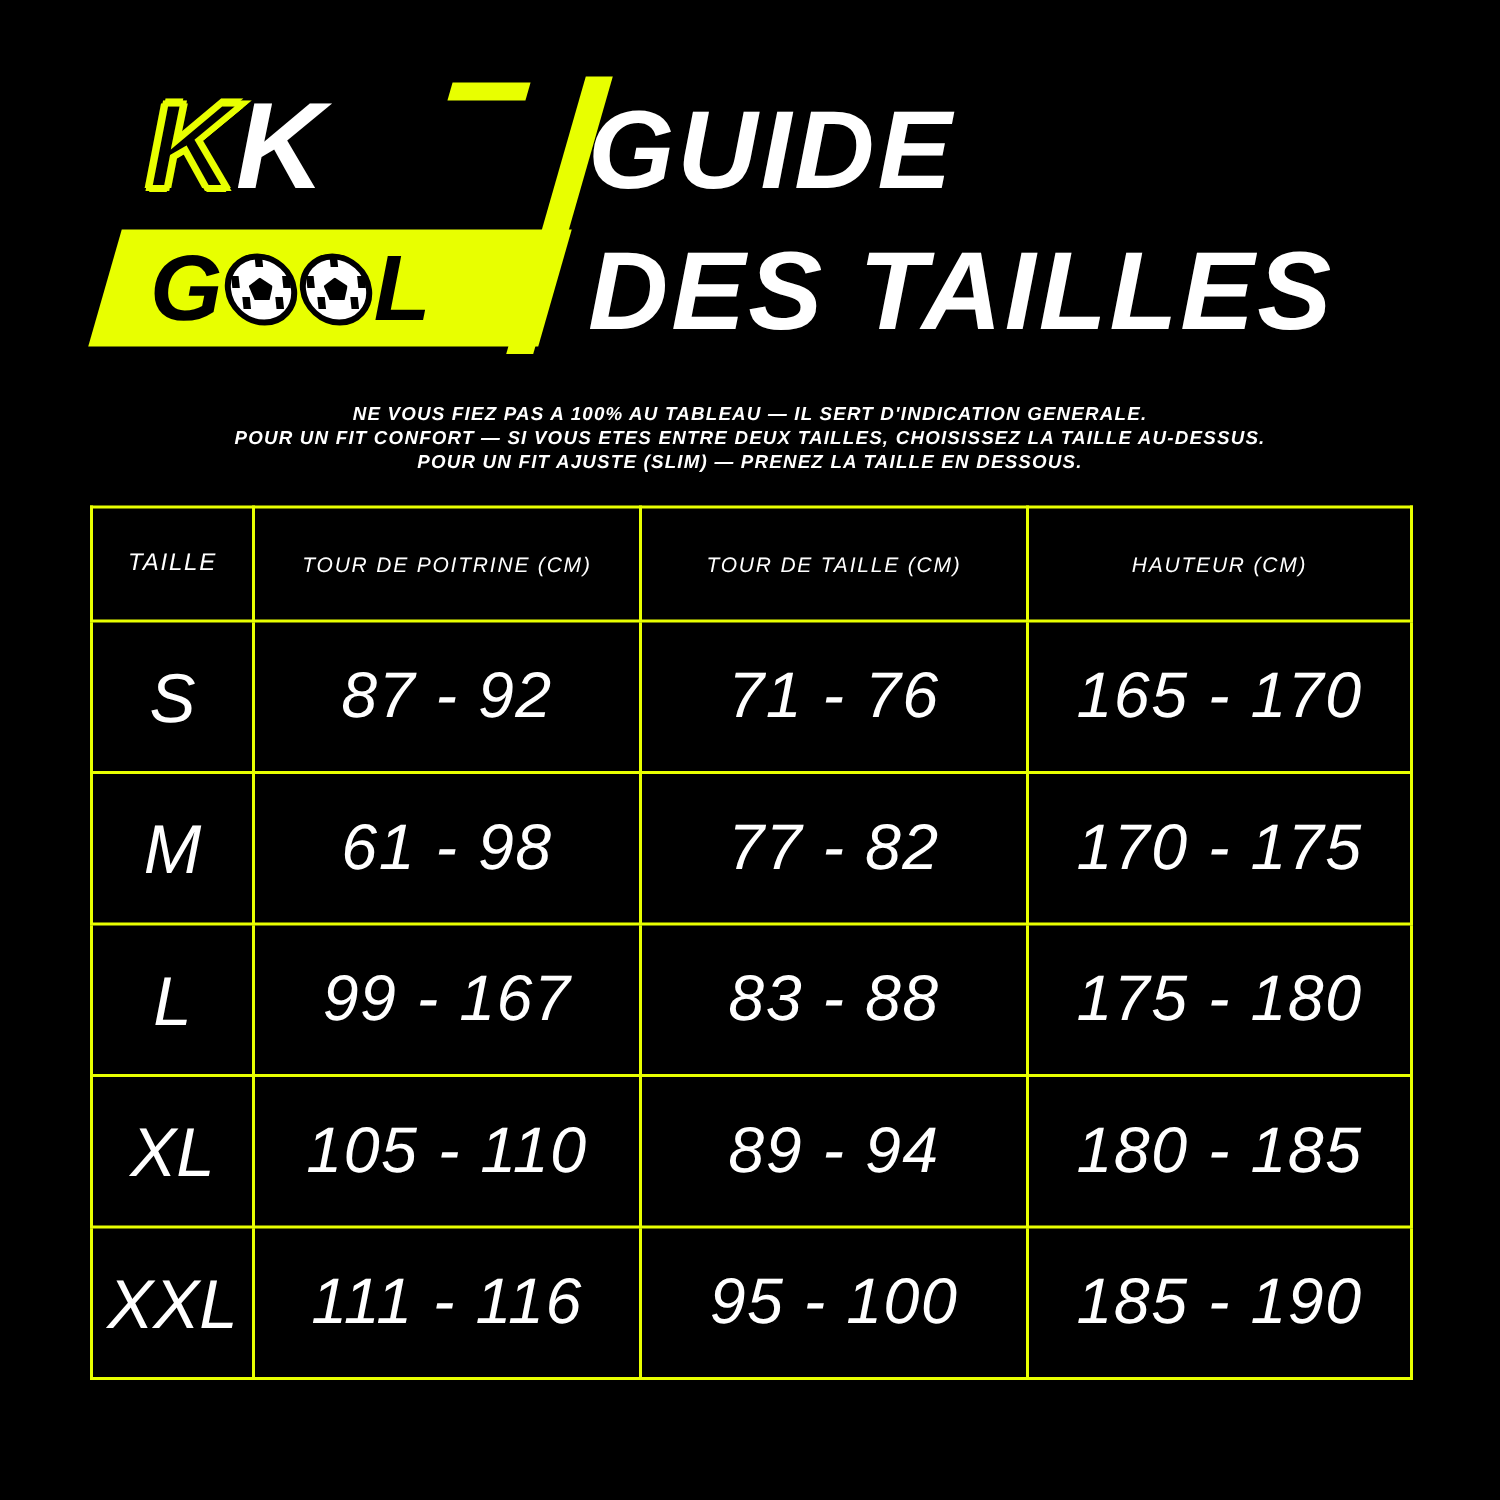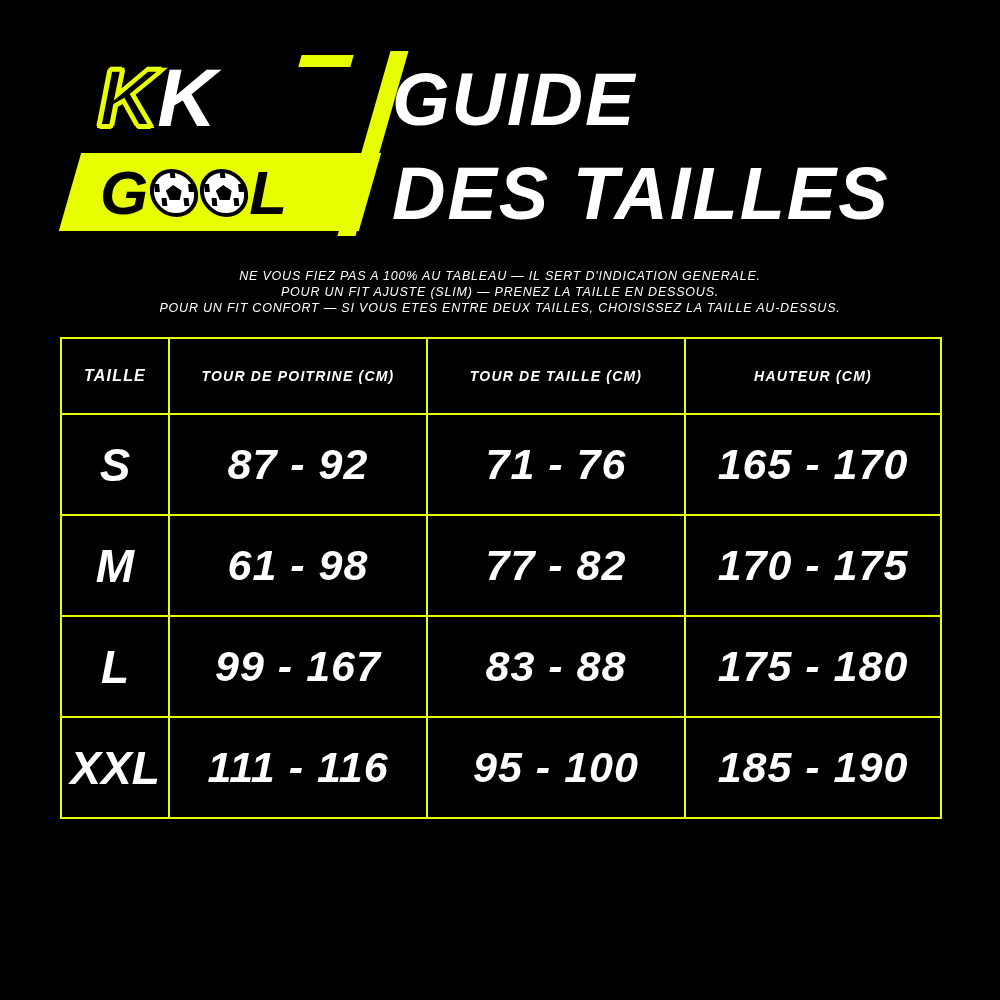--- a/index.html
+++ b/index.html
@@ -159,21 +159,21 @@
   .notes {
     position: absolute;
     top: 268px;
     left: 0;
     width: 1000px;
     text-align: center;
   }
   .note-line {
     font-family: "Liberation Sans", sans-serif;
     font-style: italic;
-    font-weight: normal;
+    font-weight: bold;
     font-size: 12.5px;
     line-height: 16px;
     letter-spacing: 0.8px;
     color: #FFFFFF;
     text-transform: uppercase;
   }
 
   
   .table-wrap {
     position: absolute;
@@ -187,21 +187,21 @@
     table-layout: fixed;
   }
   table.size-table th,
   table.size-table td {
     border: 2px solid #E8FF00;
     text-align: center;
     vertical-align: middle;
     color: #FFFFFF;
     font-family: "Liberation Sans", sans-serif;
     font-style: italic;
-    font-weight: bold;
+    font-weight: normal;
   }
   table.size-table thead th {
     height: 76px;
     font-size: 14px;
     letter-spacing: 1.2px;
     text-transform: uppercase;
   }
   table.size-table thead th.col-taille { font-size: 16px; }
   table.size-table tbody td {
     height: 101px;
@@ -243,22 +243,22 @@
     </div>
 
     <div class="title-block">
       <div class="title-line title-1">GUIDE</div>
       <div class="title-line title-2">DES TAILLES</div>
     </div>
   </div>
 
   <div class="notes">
     <div class="note-line">NE VOUS FIEZ PAS A 100% AU TABLEAU — IL SERT D'INDICATION GENERALE.</div>
+    <div class="note-line">POUR UN FIT CONFORT — SI VOUS ETES ENTRE DEUX TAILLES, CHOISISSEZ LA TAILLE AU-DESSUS.</div>
     <div class="note-line">POUR UN FIT AJUSTE (SLIM) — PRENEZ LA TAILLE EN DESSOUS.</div>
-    <div class="note-line">POUR UN FIT CONFORT — SI VOUS ETES ENTRE DEUX TAILLES, CHOISISSEZ LA TAILLE AU-DESSUS.</div>
   </div>
 
   <div class="table-wrap">
     <table class="size-table">
       <colgroup>
         <col class="c1">
           <col class="c2">
           <col class="c3">
           <col class="c4">
       </colgroup>
@@ -283,20 +283,26 @@
           <td>77 - 82</td>
           <td>170 - 175</td>
         </tr>
         <tr>
           <td class="size-label">L</td>
           <td>99 - 167</td>
           <td>83 - 88</td>
           <td>175 - 180</td>
         </tr>
         <tr>
+          <td class="size-label">XL</td>
+          <td>105 - 110</td>
+          <td>89 - 94</td>
+          <td>180 - 185</td>
+        </tr>
+        <tr>
           <td class="size-label">XXL</td>
           <td>111 - 116</td>
           <td>95 - 100</td>
           <td>185 - 190</td>
         </tr>
       </tbody>
     </table>
   </div>
 
 </div>

